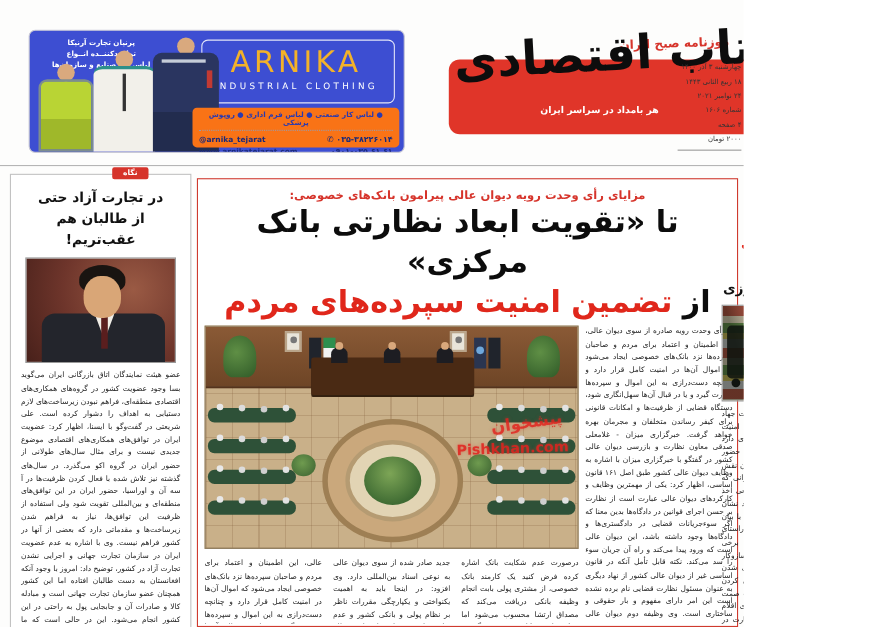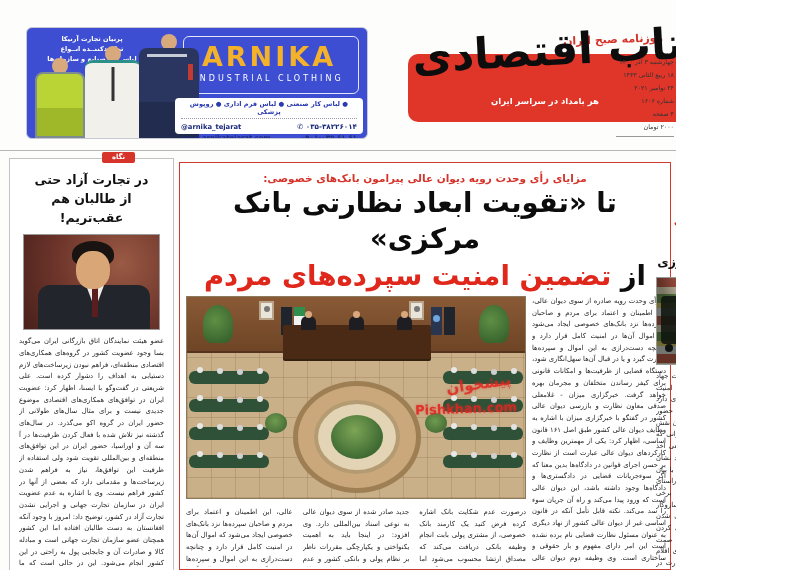--- a/index.html
+++ b/index.html
@@ -5,23 +5,23 @@
   html,body{margin:0;padding:0;background:#ffffff;}
   *{box-sizing:border-box;font-family:"DejaVu Sans",sans-serif;}
   .page{position:relative;width:676px;height:570px;background:#fdfdfc;overflow:hidden;margin:0;}
   .abs{position:absolute;}
   .prelines{white-space:pre-line;}
   .rtl{direction:rtl;}
   
   .ad{left:26px;top:27px;width:342px;height:112px;background:#3d4ed2;border-radius:6px;border:1px solid #c9c9d6;overflow:hidden;}
   .ad-slogan{left:6px;top:7px;width:118px;color:#fff;font-size:6.5px;line-height:1.5;text-align:center;font-weight:bold;}
   .ad-frame{right:8px;top:8px;width:176px;height:58px;border:1px solid rgba(255,255,255,.85);border-radius:6px;}
-  .ad-brand{right:16px;top:13px;width:164px;text-align:center;color:#f3b229;font-size:27px;font-weight:bold;letter-spacing:3px;}
+  .ad-brand{right:16px;top:13px;width:164px;text-align:center;color:#f3b229;font-size:27px;font-weight:normal;letter-spacing:3px;}
   .ad-sub{right:16px;top:46px;width:164px;text-align:center;color:#fff;font-size:8px;letter-spacing:3px;}
-  .ad-strip{left:148px;right:4px;top:70px;bottom:4px;background:#ffffff;border-radius:4px;padding:2px 6px;}
+  .ad-strip{left:148px;right:4px;top:70px;bottom:4px;background:#f97316;border-radius:4px;padding:2px 6px;}
   .ad-cats{font-size:6.6px;color:#2a3ab0;text-align:center;font-weight:bold;border-bottom:1px dotted #99a;padding-bottom:2px;}
   .ad-contacts{display:flex;justify-content:space-between;align-items:center;margin-top:3px;}
   .ad-phones{font-size:7.2px;font-weight:bold;color:#1a2a7a;text-align:right;line-height:1.5;}
   .ad-net{font-size:6.8px;font-weight:bold;color:#1a2a7a;text-align:left;line-height:1.6;}
   .worker{position:absolute;bottom:0;}
   .w-head{position:absolute;left:50%;transform:translateX(-50%);top:0;width:16px;height:16px;border-radius:50%;background:#d9a97e;}
   .w-body{position:absolute;left:0;right:0;top:14px;bottom:0;border-radius:8px 8px 0 0;}
   .w1{left:8px;width:50px;height:80px;}
   .w1 .w-body{background:linear-gradient(180deg,#b9d434 0 55%,#9fb82a 55% 100%);border:2px solid #7d8d8f;}
   .w2{left:58px;width:56px;height:92px;}

